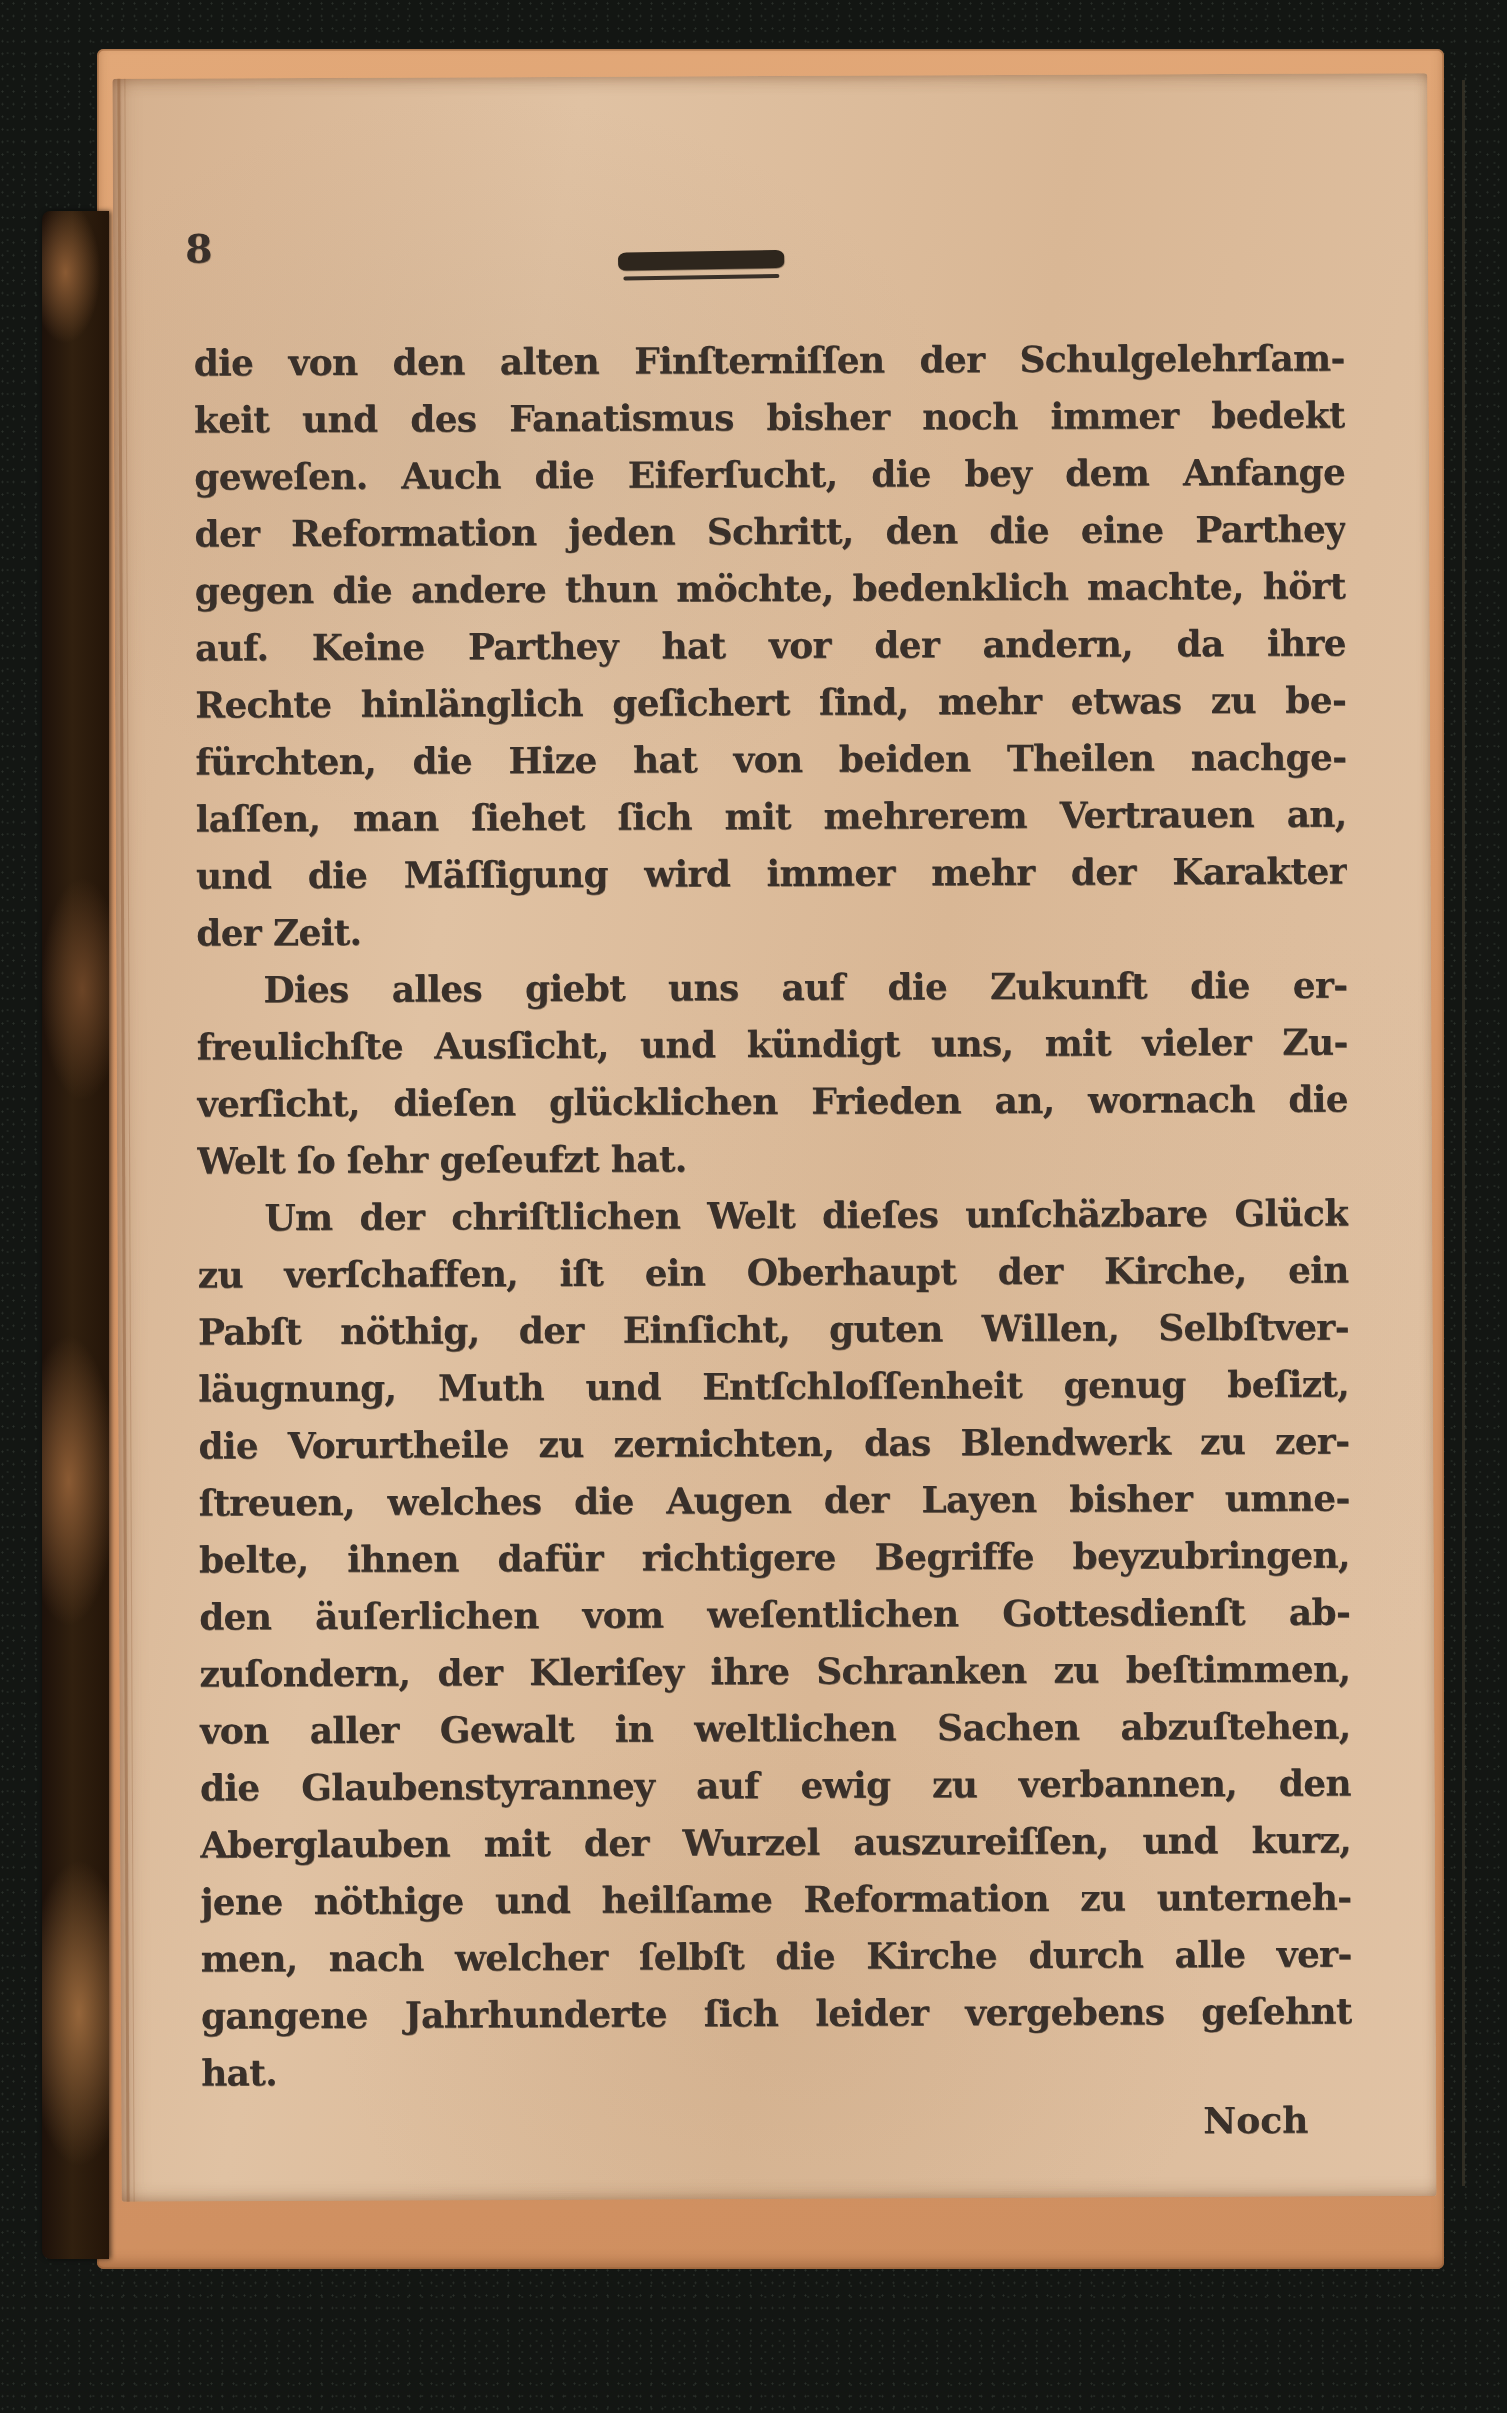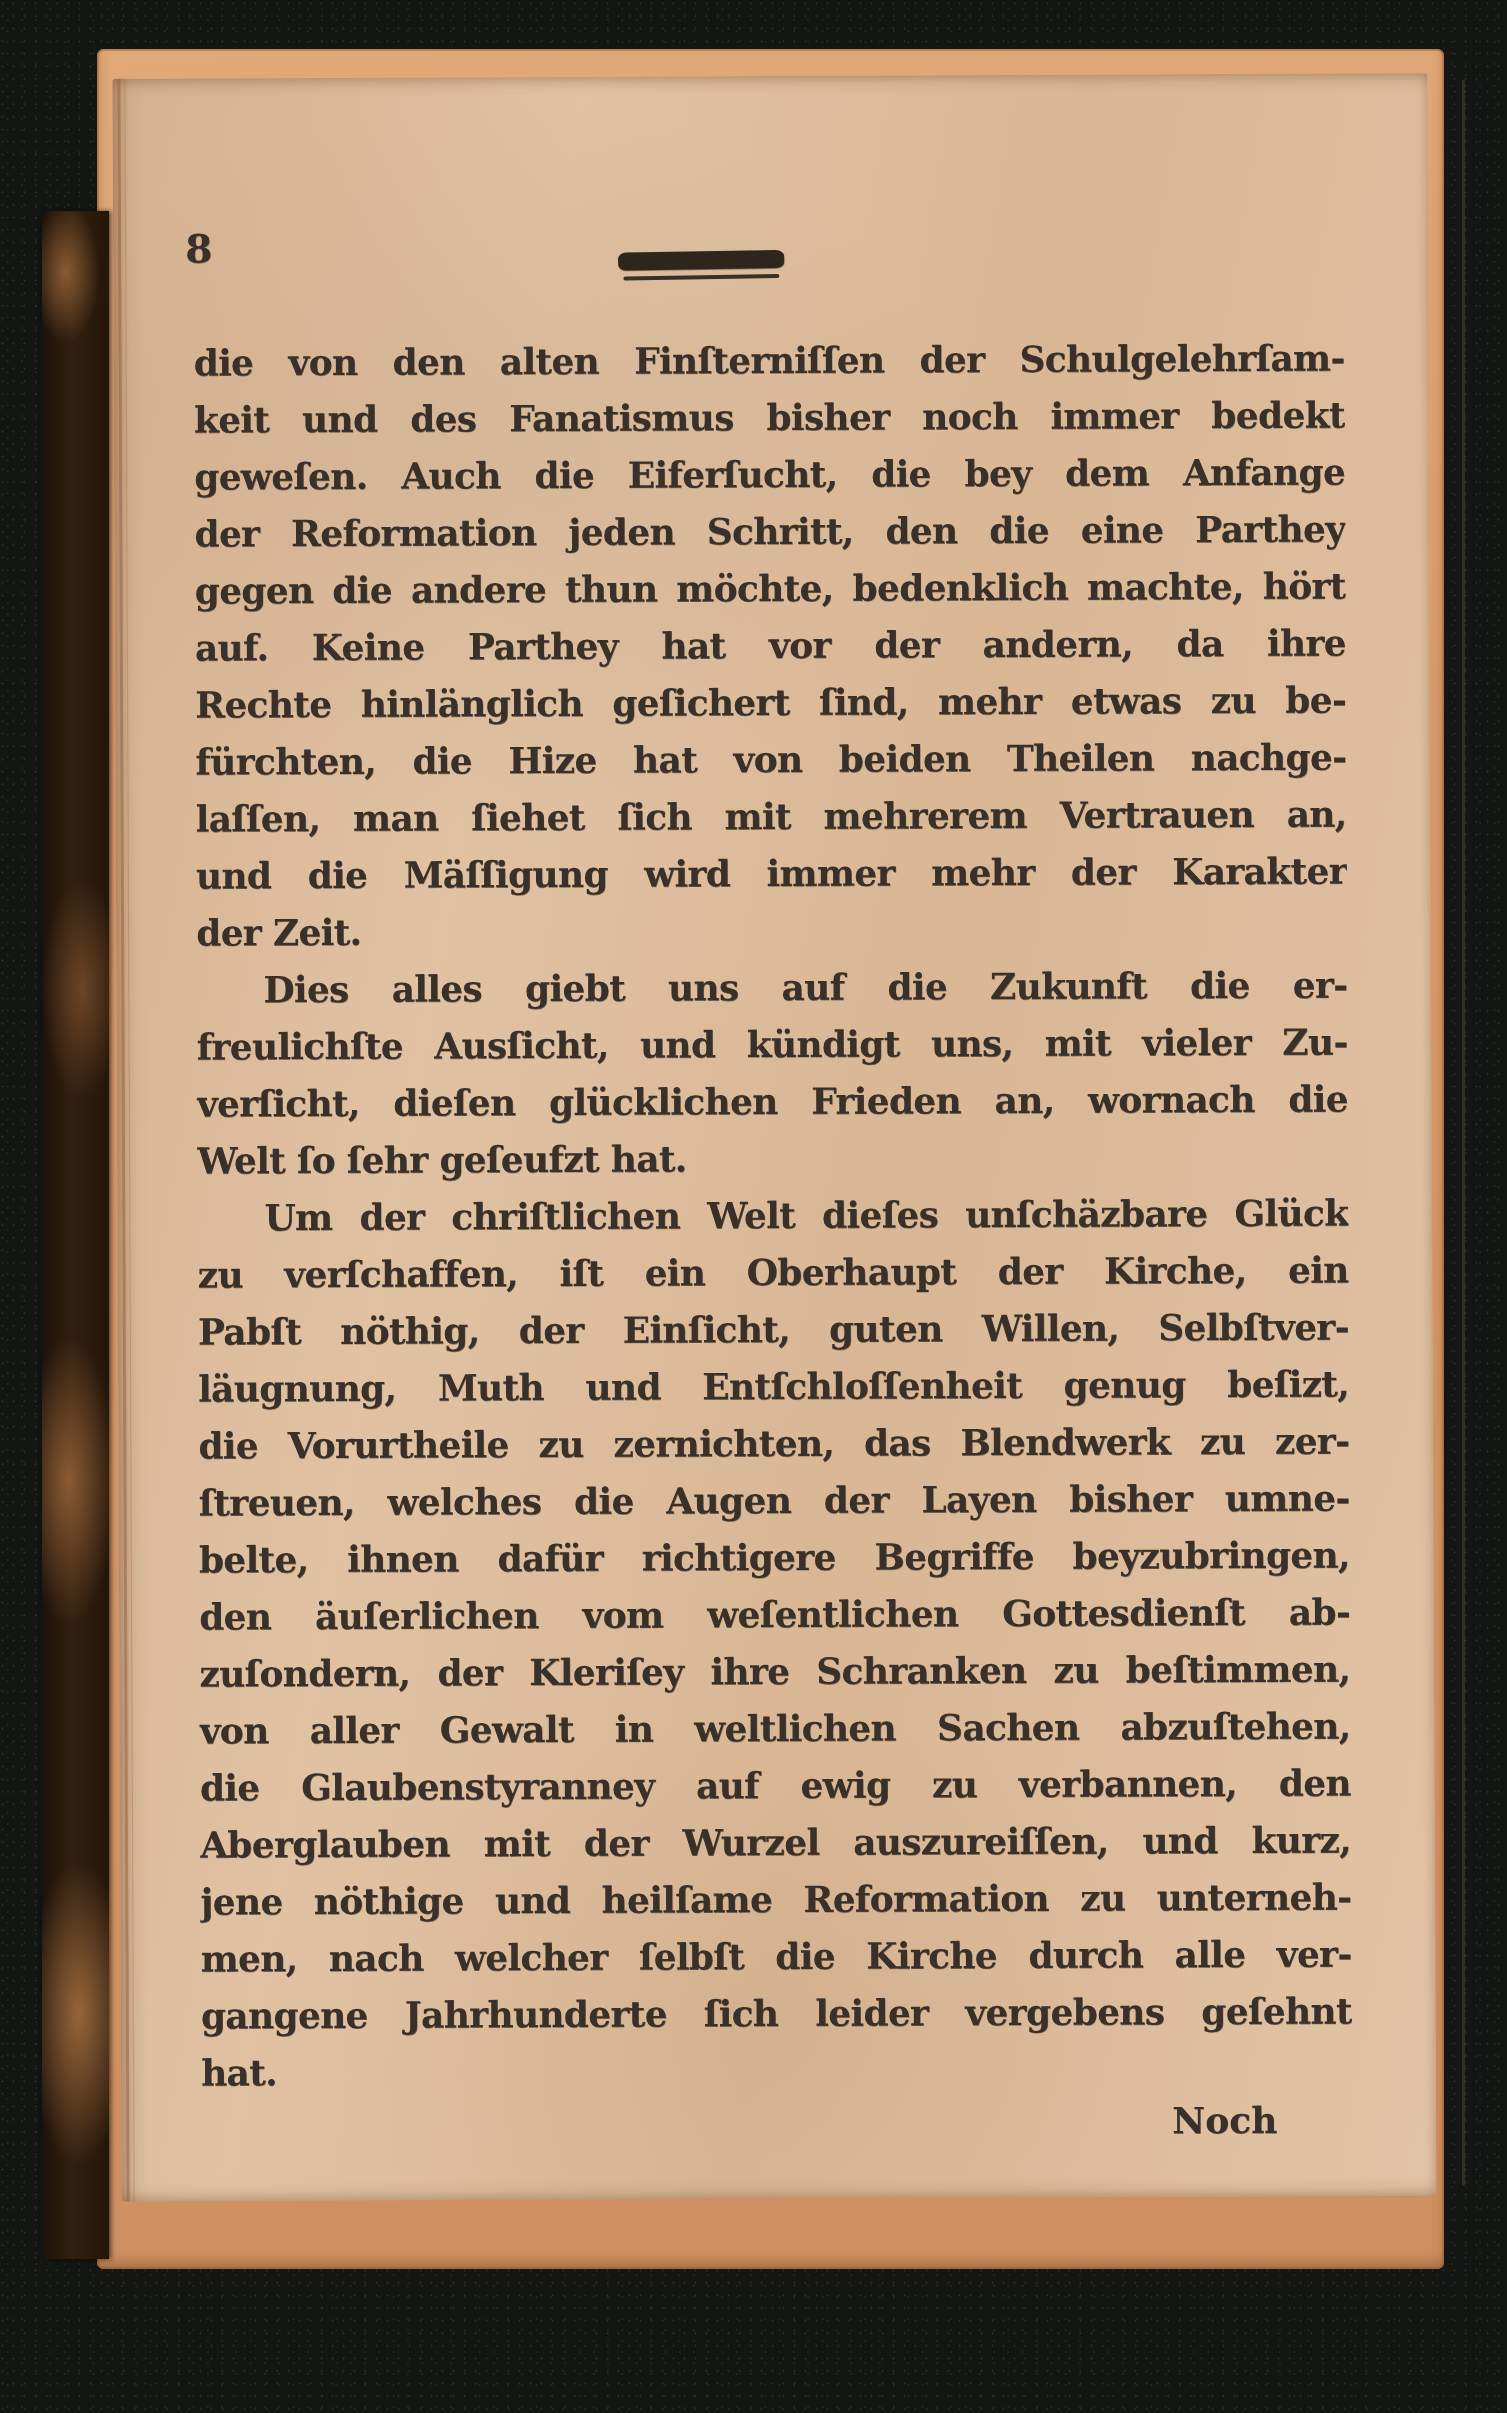--- a/index.html
+++ b/index.html
@@ -95,21 +95,21 @@
     color:var(--ink);
     letter-spacing:-0.7px;
     text-align:justify;
     text-align-last:justify;
     height:57px;overflow:hidden;
     text-shadow:0.4px 0.7px 0.6px rgba(48,36,26,.5);
   }
   .line.para-end{text-align-last:left;}
   .line.indent{text-indent:67px;}
   .catchword{
-    position:absolute;left:1051px;top:2024px;
+    position:absolute;left:1082px;top:2024px;
     font:700 36px/44px "DejaVu Serif", serif;
     color:var(--ink);
     text-shadow:0.4px 0.7px 0.6px rgba(48,36,26,.5);
   }
 </style>
 </head>
 <body>
 
 <div class="scan">
   <div class="under-pages"></div>

